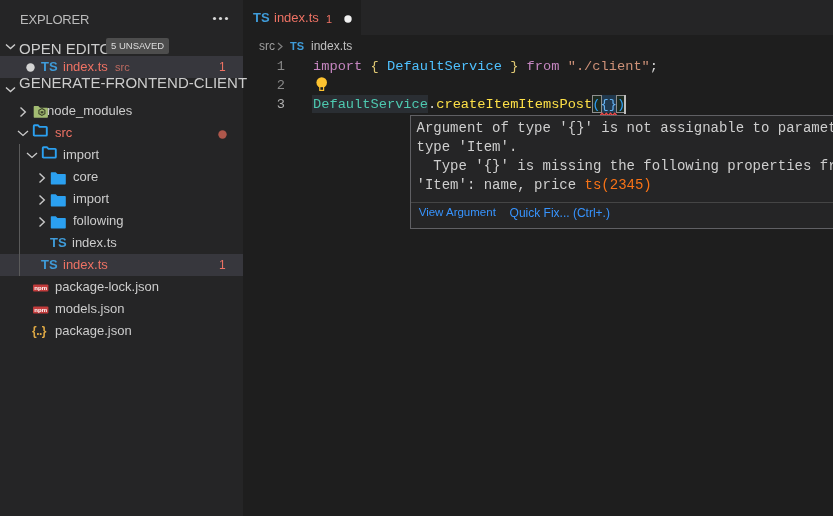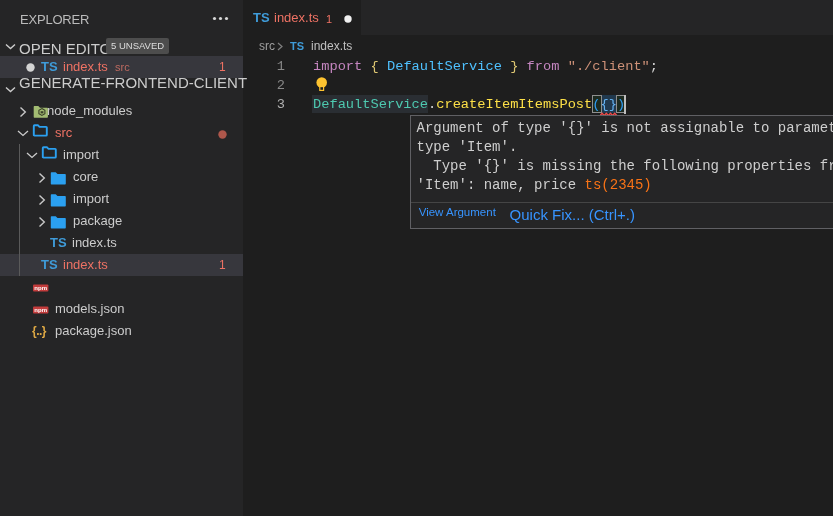--- a/index.html
+++ b/index.html
@@ -123,37 +123,38 @@
   <div class="abs" style="left:38px;top:216px;">
       <svg width="8" height="12">
         <polyline points="1.5,1.5 6.3,6 1.5,10.5" fill="none" stroke="#c8c8c8" stroke-width="1.4"></polyline>
       </svg>
     </div>
   <div class="abs" style="left:50px;top:214.5px;">
       <svg width="17" height="14">
     <path d="M.8 2.2 c0-.6.4-1 1-1 h3.9 l1.8 1.8 h7.3 c.6 0 1 .4 1 1 v8.4 c0 .6-.4 1-1 1 H1.8 c-.6 0-1-.4-1-1z" fill="#2ba0f0"></path>
   </svg>
     </div>
-  <div class="abs lbl" style="left:73px;top:210px;line-height:22px;">package</div>
+  <div class="abs lbl" style="left:73px;top:210px;line-height:22px;">following</div>
 
   <div class="abs" style="left:50px;top:232px;line-height:22px;font-size:13px;font-weight:bold;color:#3f9bd8;">TS</div>
   <div class="abs lbl" style="left:72px;top:232px;line-height:22px;">index.ts</div>
 
   <div class="abs" style="left:0;top:254px;width:243px;height:22px;background:#37373d;"></div>
   <div class="abs" style="left:19px;top:254px;width:1px;height:22px;background:#5a5a5a;"></div>
   <div class="abs" style="left:41px;top:254px;line-height:22px;font-size:13px;font-weight:bold;color:#3f9bd8;">TS</div>
   <div class="abs" style="left:63px;top:254px;line-height:22px;font-size:13px;color:#ee7264;">index.ts</div>
   <div class="abs" style="left:219px;top:254px;line-height:22px;font-size:12px;color:#ee7264;">1</div>
 
   <div class="abs" style="left:33px;top:283.5px;">
       <svg width="16" height="8">
     <rect x="0" y="0.5" width="15.4" height="7" rx="1" fill="#c33c3c"></rect>
     <text x="7.7" y="6" text-anchor="middle" font-family="Liberation Sans" font-size="6" font-weight="bold" fill="#ffffff">npm</text>
   </svg>
     </div>
+  <div class="abs lbl" style="left:55px;top:276px;line-height:22px;">package-lock.json</div>
 
   <div class="abs" style="left:33px;top:305.5px;">
       <svg width="16" height="8">
     <rect x="0" y="0.5" width="15.4" height="7" rx="1" fill="#c33c3c"></rect>
     <text x="7.7" y="6" text-anchor="middle" font-family="Liberation Sans" font-size="6" font-weight="bold" fill="#ffffff">npm</text>
   </svg>
     </div>
   <div class="abs lbl" style="left:55px;top:298px;line-height:22px;">models.json</div>
 
   <div class="abs" style="left:32px;top:320px;line-height:22px;font-size:12px;font-weight:bold;color:#dfa944;letter-spacing:-0.5px;">{..}</div>
@@ -210,14 +211,14 @@
     </svg>
 </div>
 
 <div class="abs" style="left:410px;top:115px;width:470px;height:112px;background:#252526;border:1px solid #606064;">
   <div style="position:absolute;left:5.5px;top:2.5px;line-height:19px;color:#cecece;font-family:'Liberation Mono',monospace;font-size:14px;white-space:pre;">Argument of type '{}' is not assignable to parameter of
 type 'Item'.
   Type '{}' is missing the following properties from type
 'Item': name, price <span style="color:#f97316">ts(2345)</span></div>
   <div style="position:absolute;left:0;top:86px;width:100%;height:1px;background:#454545;"></div>
   <div style="position:absolute;left:7.7px;top:90px;font-size:11.5px;color:#3794ff;">View Argument</div>
-  <div style="position:absolute;left:98.6px;top:90px;font-size:15px;color:#3794ff;">Quick Fix... (Ctrl+.)</div>
+  <div style="position:absolute;left:98.6px;top:90px;font-size:12px;color:#3794ff;">Quick Fix... (Ctrl+.)</div>
 </div>
 
 </body></html>

